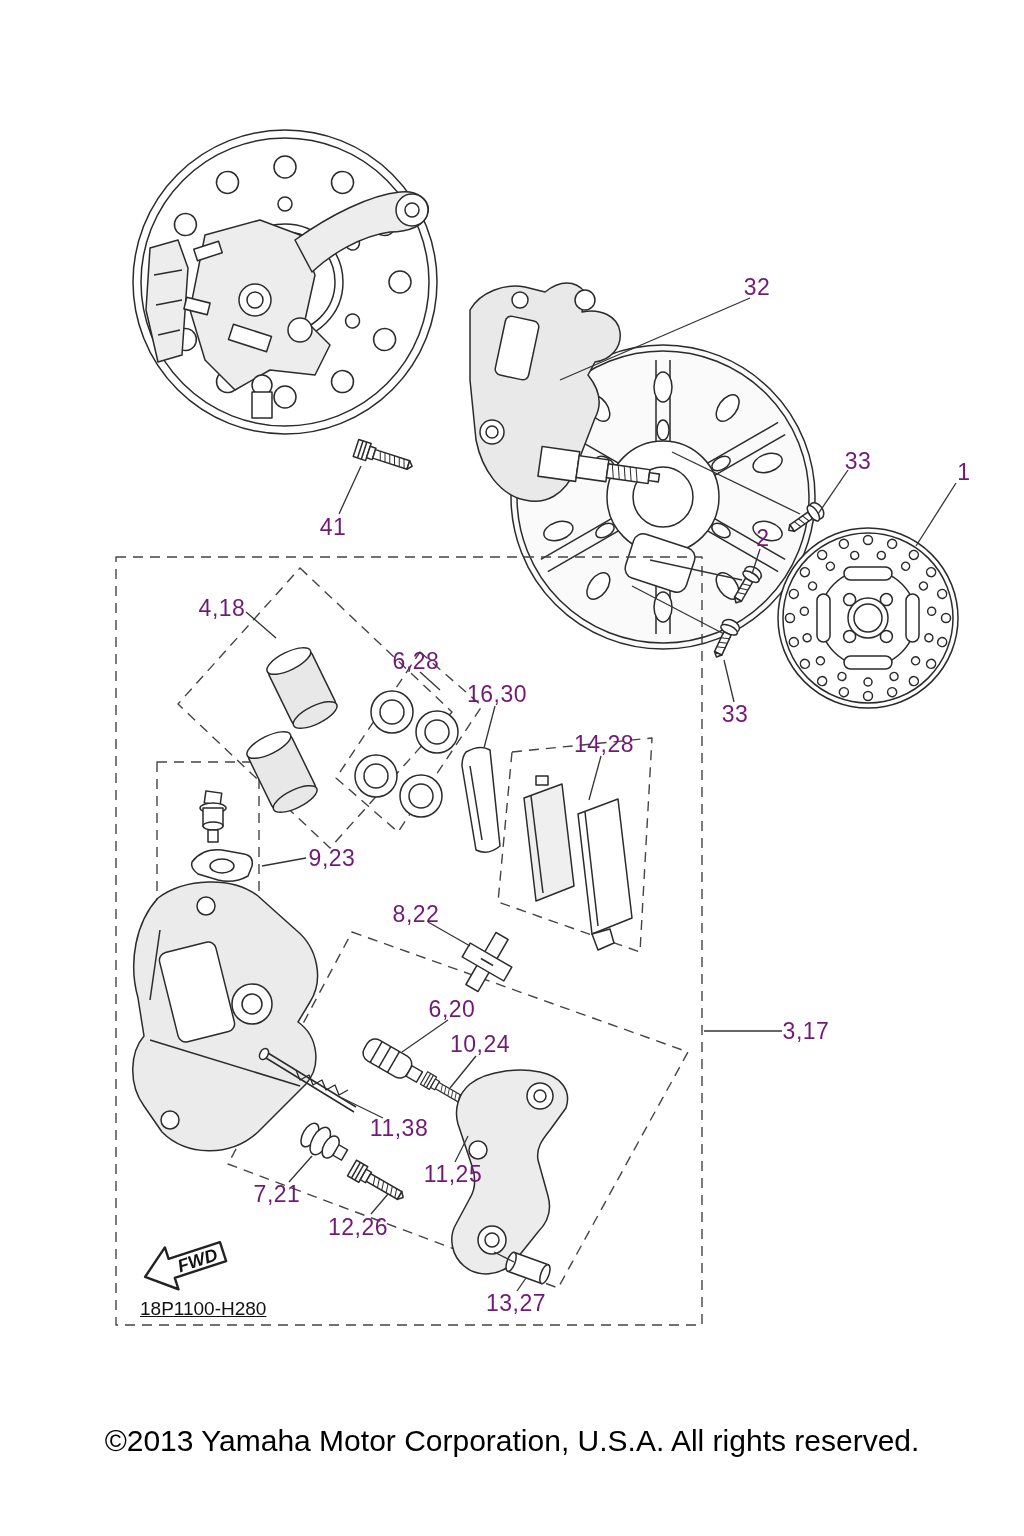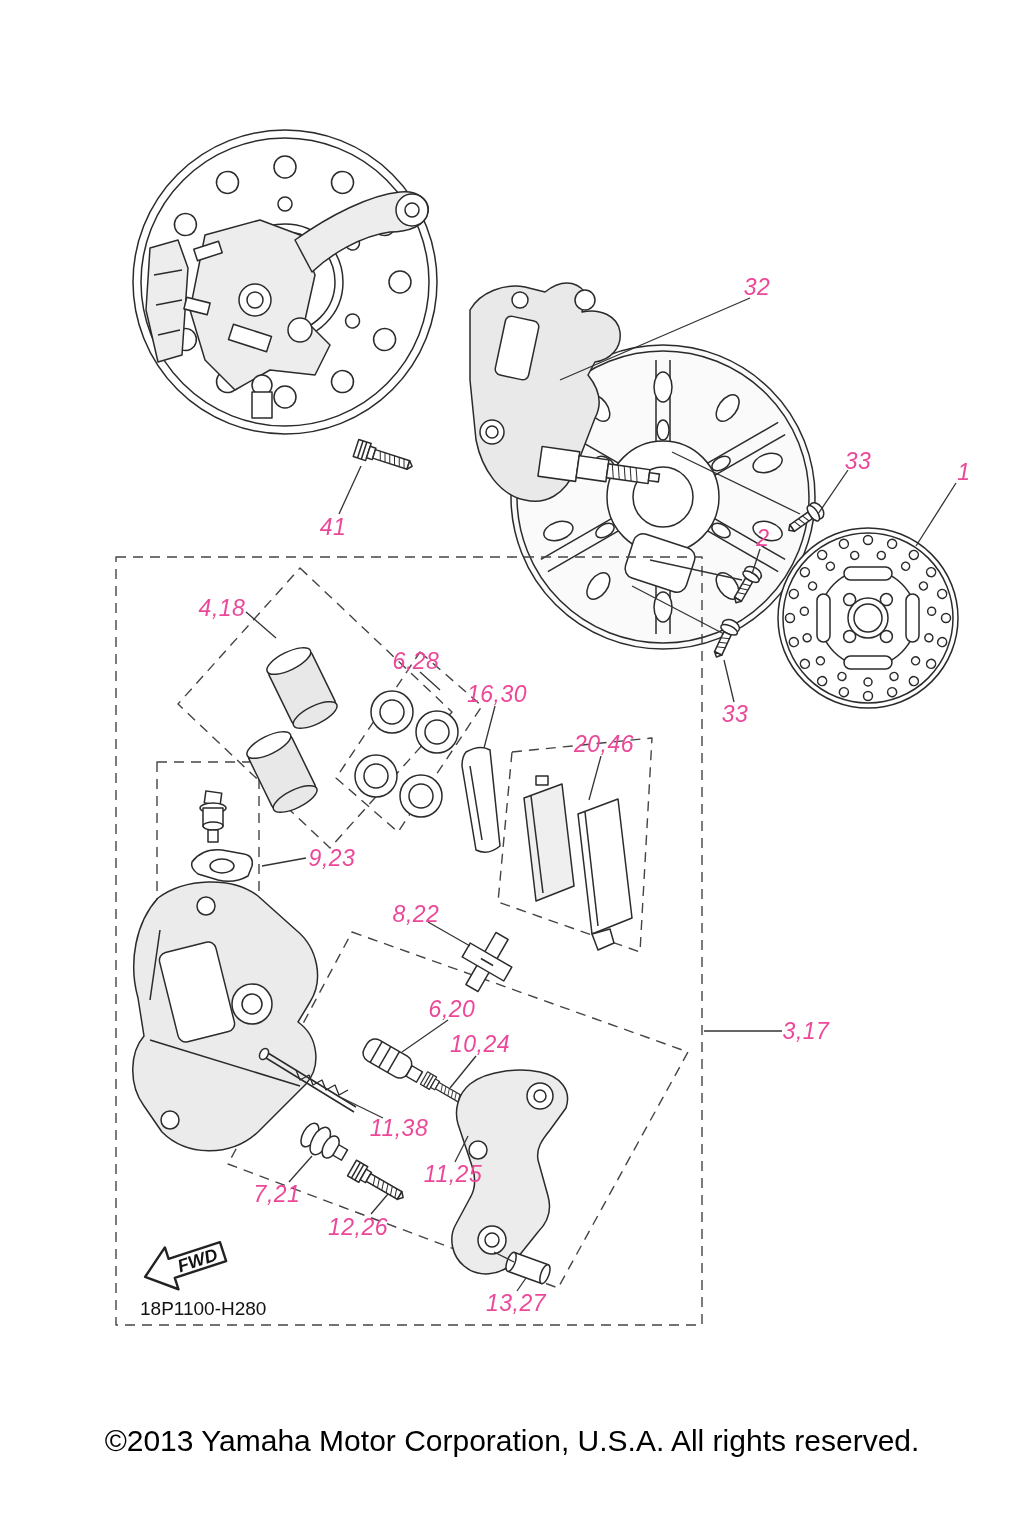--- a/index.html
+++ b/index.html
@@ -2,24 +2,24 @@
 <html><head>
 <meta charset="utf-8">
 <style>
   * { margin:0; padding:0; box-sizing:border-box; }
   html,body { width:1024px; height:1536px; background:#fff; }
   body { font-family:"Liberation Sans", sans-serif; position:relative; overflow:hidden; }
   .stage { position:absolute; left:0; top:0; width:1024px; height:1536px; background:#fff; }
   svg.art { position:absolute; left:0; top:0; }
   .callout {
     position:absolute; transform:translate(-50%,-50%);
-    font-size:23px; color:#ec4899; white-space:nowrap; letter-spacing:0.5px;font-style:italic;
+    font-size:23px; color:#701a75; white-space:nowrap; letter-spacing:0.5px;
   }
   .code {
-    position:absolute; left:140px; top:1298px; font-size:19px; color:#111;
+    position:absolute; left:140px; top:1298px; font-size:19px; color:#111;text-decoration:underline;
   }
   .footer {
     position:absolute; left:0; right:0; top:1424px; text-align:center;
     font-size:30px; color:#000;
   }
 </style>
 </head>
 <body>
 
 <div class="stage">
@@ -393,21 +393,21 @@
   </svg>
 
   <div class="callout" style="left:757px;top:287px">32</div>
   <div class="callout" style="left:858px;top:461px">33</div>
   <div class="callout" style="left:964px;top:472px">1</div>
   <div class="callout" style="left:763px;top:538px">2</div>
   <div class="callout" style="left:333px;top:527px">41</div>
   <div class="callout" style="left:222px;top:608px">4,18</div>
   <div class="callout" style="left:416px;top:661px">6,28</div>
   <div class="callout" style="left:497px;top:694px">16,30</div>
-  <div class="callout" style="left:604px;top:744px">20,46</div>
+  <div class="callout" style="left:604px;top:744px">14,28</div>
   <div class="callout" style="left:332px;top:858px">9,23</div>
   <div class="callout" style="left:416px;top:914px">8,22</div>
   <div class="callout" style="left:452px;top:1009px">6,20</div>
   <div class="callout" style="left:480px;top:1044px">10,24</div>
   <div class="callout" style="left:806px;top:1031px">3,17</div>
   <div class="callout" style="left:399px;top:1128px">11,38</div>
   <div class="callout" style="left:453px;top:1174px">11,25</div>
   <div class="callout" style="left:277px;top:1194px">7,21</div>
   <div class="callout" style="left:358px;top:1227px">12,26</div>
   <div class="callout" style="left:735px;top:714px">33</div>

